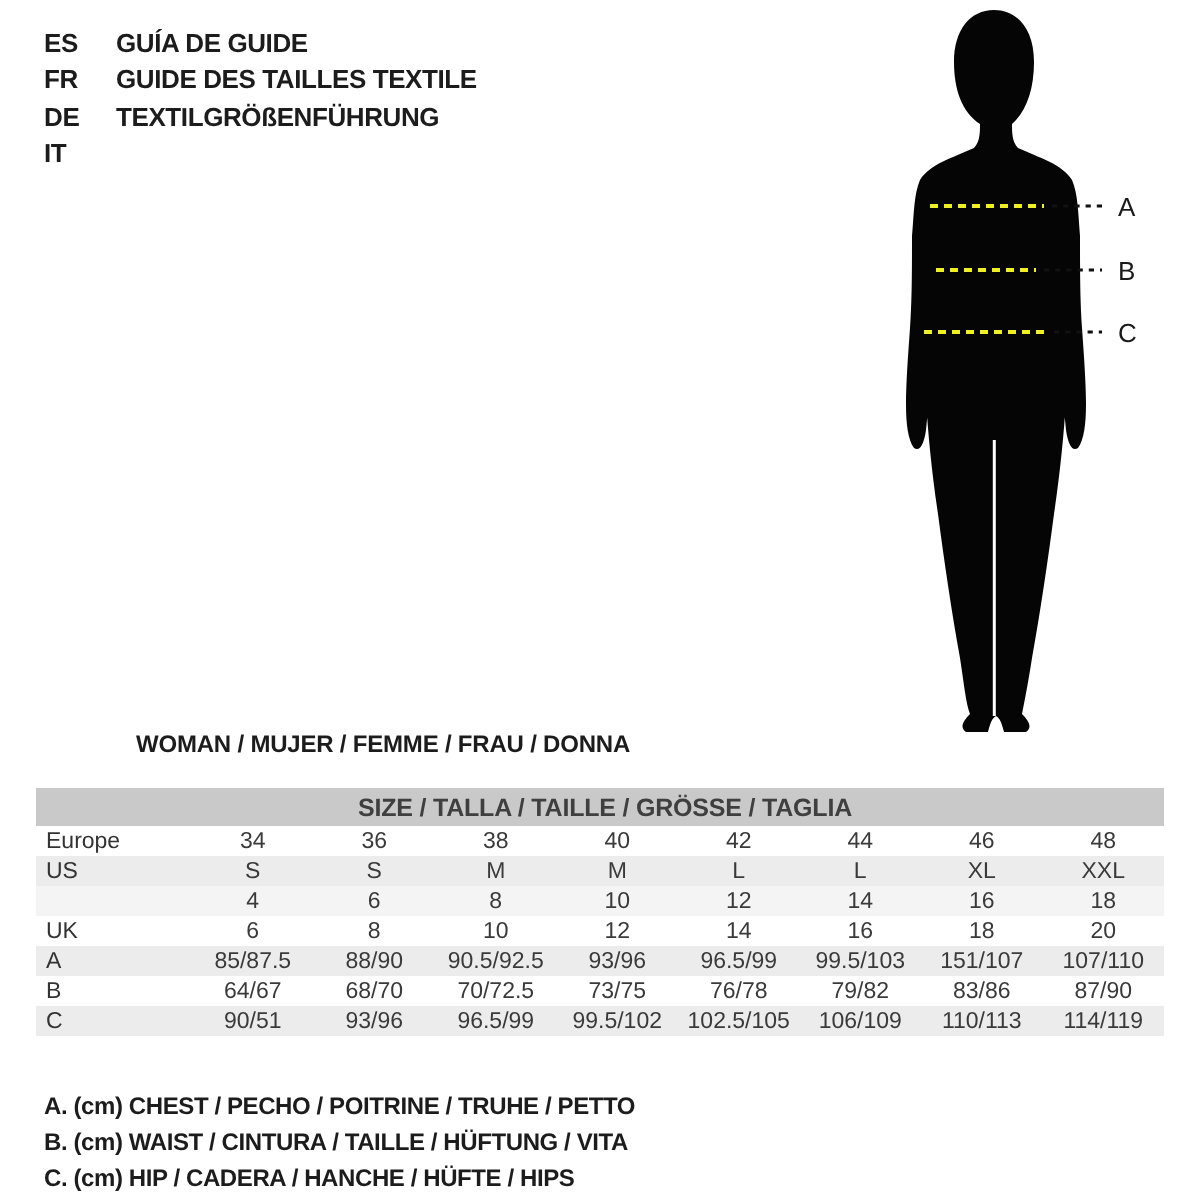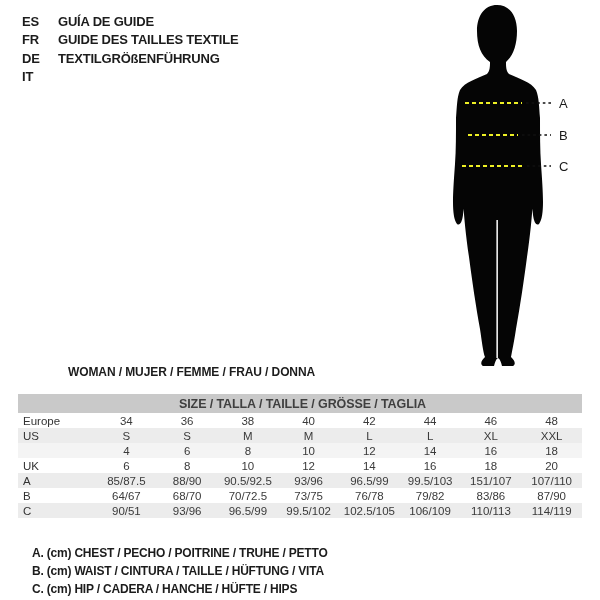--- a/index.html
+++ b/index.html
@@ -24,21 +24,21 @@
   thead th{
     background:#c9c9c9;height:19px;font-size:12.5px;font-weight:bold;color:#3f3f3f;
     text-align:center;padding:0 0 0 5px;letter-spacing:-0.1px;
   }
   td{height:15px;font-size:11.5px;color:#3a3a3a;text-align:center;padding:0;white-space:nowrap;}
   td.row-label{text-align:left;padding-left:5px;color:#333;}
   tr.stripe{background:#ececec;}
   tr.stripe-light{background:#f4f4f4;}
   
   .legend{position:absolute;left:22px;top:544px;}
-  .legend-line{line-height:18.2px;font-size:12px;font-weight:bold;letter-spacing:-0.2px;white-space:nowrap;margin-left:10px;}
+  .legend-line{line-height:18.2px;font-size:12px;font-weight:bold;letter-spacing:-0.2px;white-space:nowrap;}
 </style>
 </head>
 <body>
 
 <div class="page">
 
   <div class="lang-block">
     <div class="lang-row">
       <span class="lang-code">ES</span>
       <span class="lang-text">GUÍA DE GUIDE</span>

